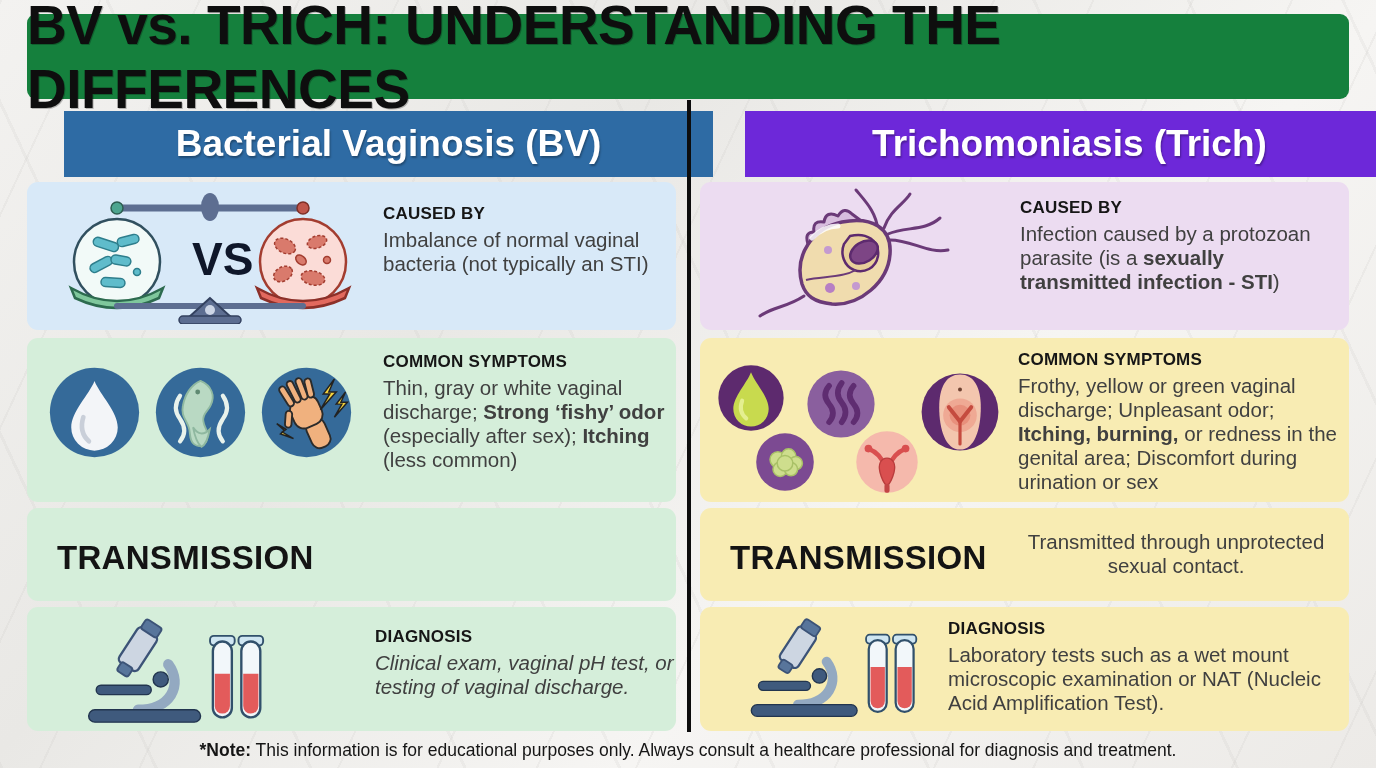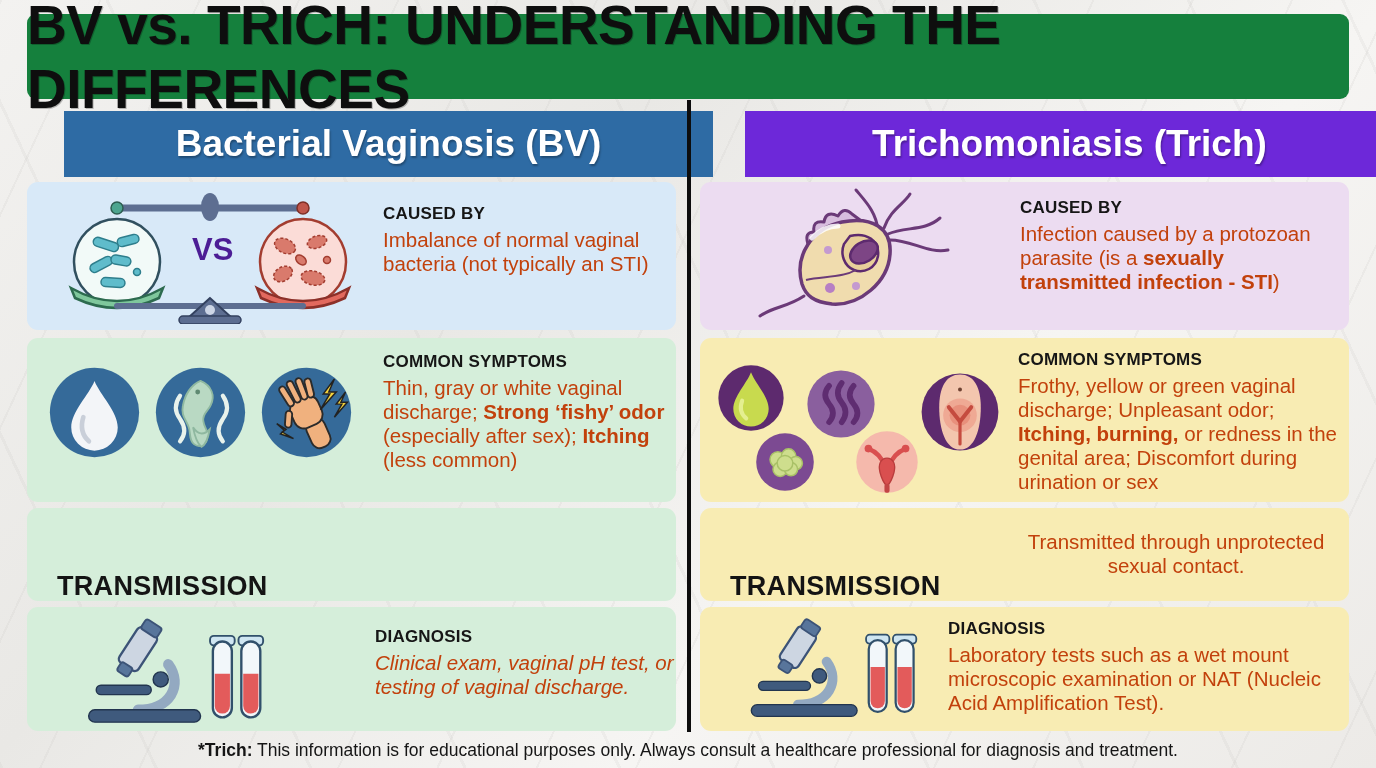--- a/index.html
+++ b/index.html
@@ -42,25 +42,25 @@
   .row-caused{ top:182px; height:148px; }
   .row-sympt { top:338px; height:164px; }
   .row-trans { top:508px; height:93px; }
   .row-diag  { top:607px; height:124px; }
   .bg-blue    { background:#d8e9f8; }
   .bg-green   { background:#d5eeda; }
   .bg-lav     { background:#ecdcf1; }
   .bg-yellow  { background:#f8ecb3; }
 
   .heading{ font-weight:bold; font-size:17px; color:#161616; letter-spacing:.2px; }
-  .body-text{ font-size:20.5px; line-height:1.17; color:#c2410c; }
+  .body-text{ font-size:20.5px; line-height:1.17; color:#404040; }
   .body-text b{ font-weight:bold; }
-  .big-label{ font-weight:bold; font-size:27px; letter-spacing:.3px; color:#141414;margin-top:32px; }
-
-  .vs-label{ font-weight:bold; font-size:31px; color:#4c1d95; }
+  .big-label{ font-weight:bold; font-size:33px; letter-spacing:.3px; color:#141414; }
+
+  .vs-label{ font-weight:bold; font-size:46px; color:#0f172a; }
 
   .footer-note{ left:0; top:740px; width:1376px; text-align:center; font-size:17.5px; color:#151515; }
   .footer-note b{ font-weight:bold; }
 
   svg{ display:block; }
 </style>
 </head>
 <body>
 
 <div class="abs title-bar">BV vs. TRICH: UNDERSTANDING THE DIFFERENCES</div>
@@ -292,13 +292,13 @@
         <path d="M173 58 h16 v38 a8 8 0 0 1 -16 0 Z" fill="#e35b5b"></path>
       </g>
     </svg>
   </div>
   <div class="abs" style="left:248px; top:12px; width:395px;">
     <div class="heading">DIAGNOSIS</div>
     <div class="body-text" style="margin-top:4px; width:390px;">Laboratory tests such as a wet mount microscopic examination or NAT (Nucleic Acid Amplification Test).</div>
   </div>
 </section>
 
-<div class="abs footer-note"><b>*Trich:</b><span> This information is for educational purposes only. Always consult a healthcare professional for diagnosis and treatment.</span></div>
+<div class="abs footer-note"><b>*Note:</b><span> This information is for educational purposes only. Always consult a healthcare professional for diagnosis and treatment.</span></div>
 
 </body></html>

